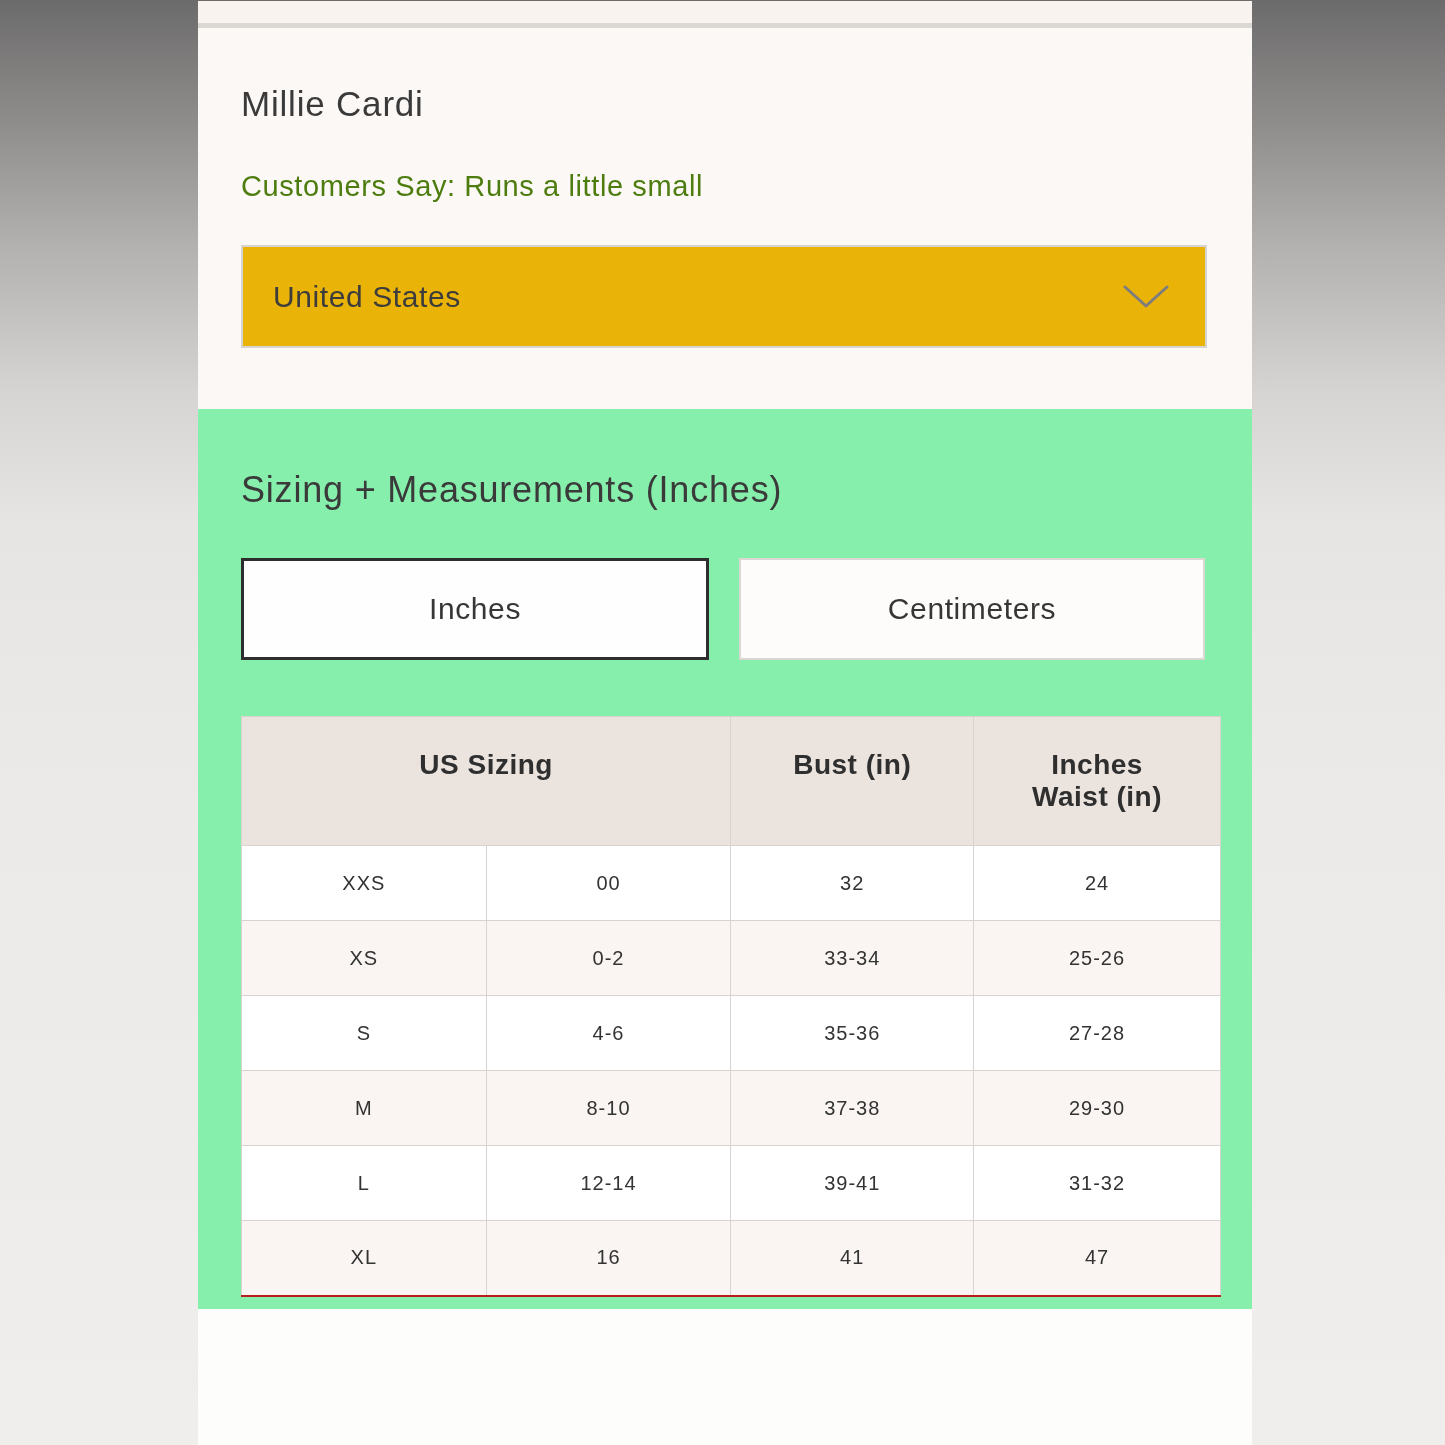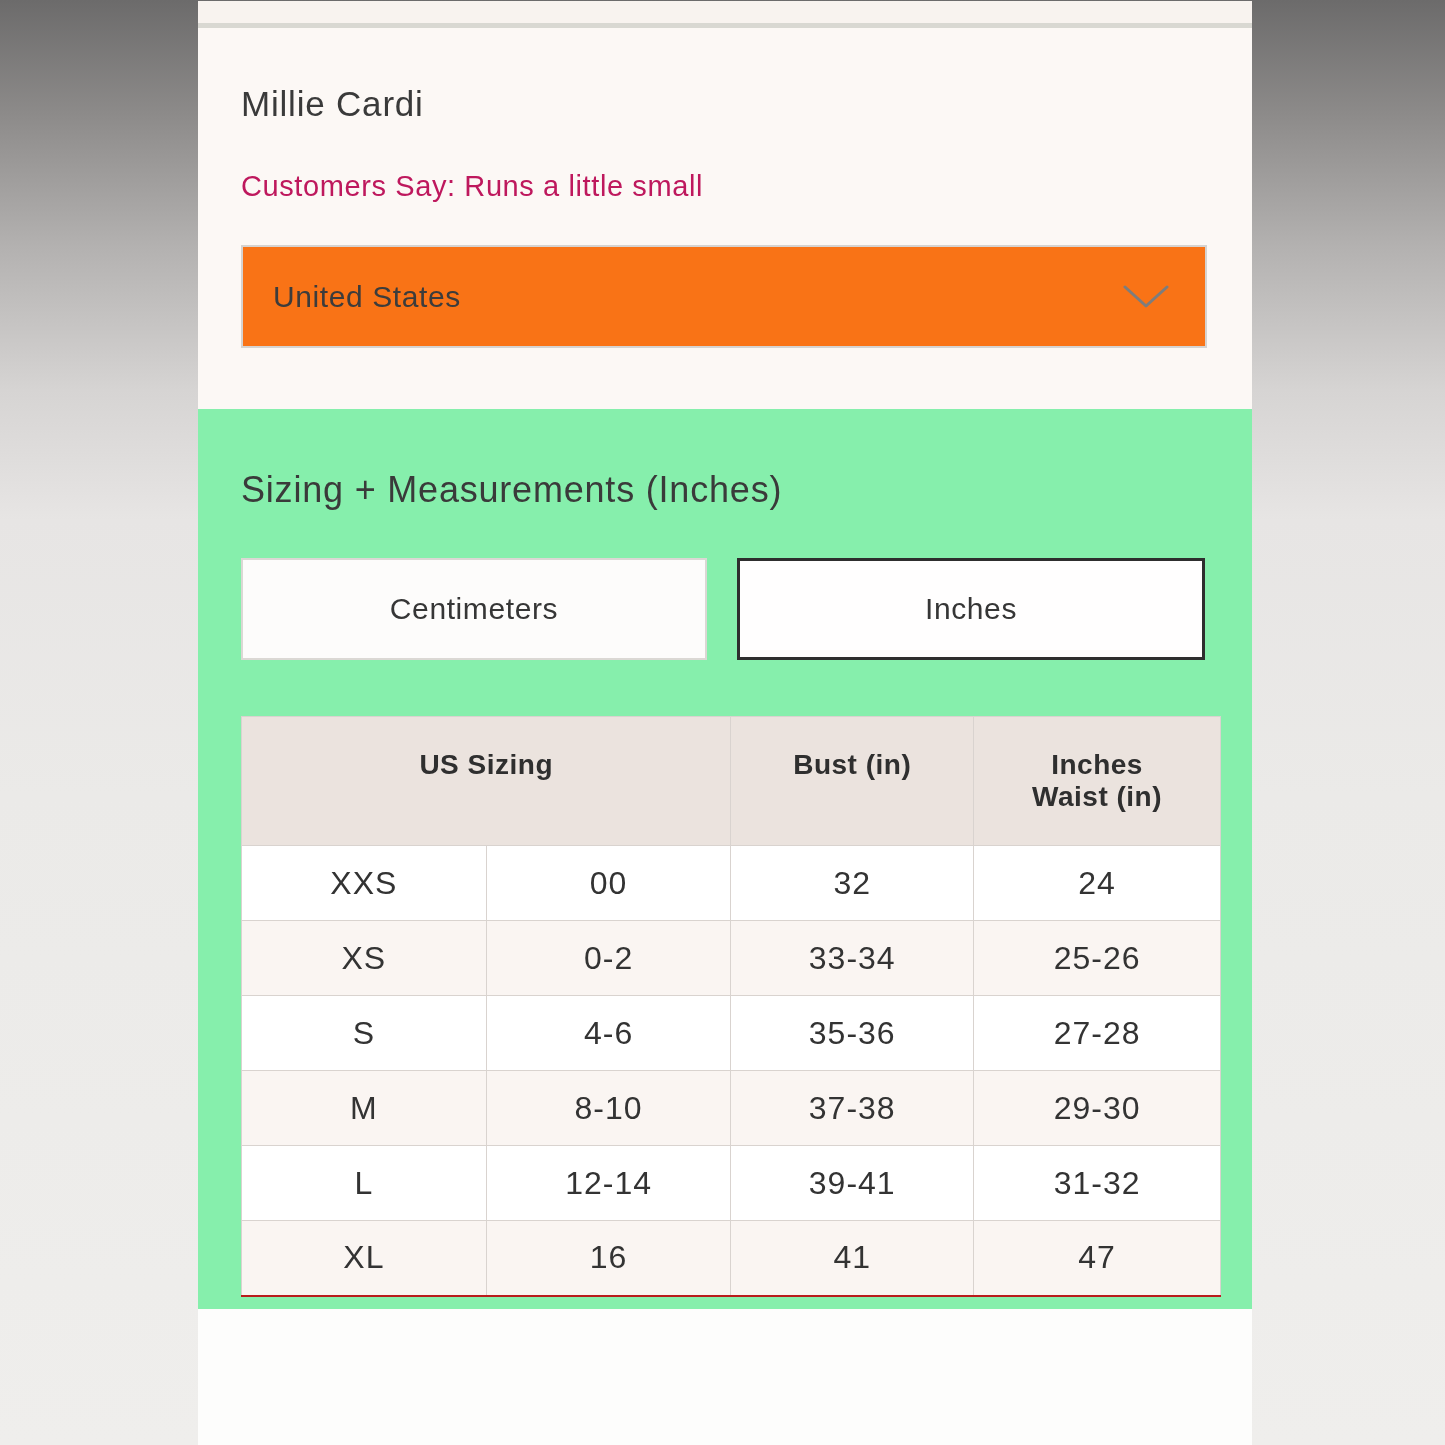--- a/index.html
+++ b/index.html
@@ -27,25 +27,25 @@
     height: 381px; background: #fcf8f5;
     padding: 0 45px 0 43px;
   }
   .product-title {
     margin: 0; padding-top: 56px;
     font-size: 35px; font-weight: 400; line-height: 40px;
     letter-spacing: 0.8px; color: #3a3a3a;
   }
   .customers-say {
     margin: 45px 0 0; font-size: 29px; line-height: 34px;
-    letter-spacing: 0.6px; color: #be185d;
+    letter-spacing: 0.6px; color: #4d7c0f;
   }
   .dropdown {
     margin-top: 42px; height: 103px; width: 966px;
-    border: 2px solid #d6d3d0; background: #f97316;
+    border: 2px solid #d6d3d0; background: #eab308;
     display: flex; align-items: center; justify-content: space-between;
     padding: 0 36px 0 30px; cursor: pointer;
   }
   .dropdown-value { font-size: 30px; letter-spacing: 0.6px; color: #3c3c3c; }
   .chevron { width: 46px; height: 26px; flex: 0 0 auto; }
   .sizing {
     background: #86efac; padding: 0 45px 12px 43px;
   }
   .sizing-heading {
     margin: 0; padding-top: 60px;
@@ -69,21 +69,21 @@
   .size-table th, .size-table td {
     border: 1px solid #d9d3cf; text-align: center; color: #333333;
   }
   .size-table thead th {
     background: #ebe3de; height: 129px; vertical-align: top;
     padding-top: 32px; font-size: 28px; font-weight: 700;
     letter-spacing: 0.5px; color: #2f2f2f; margin-top: 48px;
   }
   .size-table thead th.wrap { padding-left: 38px; padding-right: 38px; }
   .size-table tbody td {
-    height: 75px; font-size: 32px; font-weight: 400; letter-spacing: 1px;
+    height: 75px; font-size: 20px; font-weight: 400; letter-spacing: 1px;
   }
   .size-table tbody tr.row-alt { background: #faf5f2; }
   .size-table tbody tr.row-plain { background: #ffffff; }
   .size-table tbody tr:last-child td { border-bottom: 2px solid #b91c1c; }
 </style>
 </head>
 <body>
 
 <div class="stage">
   <div class="panel">
@@ -98,22 +98,22 @@
         <svg class="chevron" viewBox="0 0 46 26">
           <polyline points="2,3 23,22 44,3" fill="none" stroke="#7d7d7d" stroke-width="3" stroke-linecap="round" stroke-linejoin="round"></polyline>
         </svg>
       </div>
     </section>
 
     <section class="sizing">
       <h2 class="sizing-heading">Sizing + Measurements (Inches)</h2>
 
       <div class="toggle-row">
+        <button class="unit-btn inches selected">Inches</button>
         <button class="unit-btn centimeters">Centimeters</button>
-        <button class="unit-btn inches selected">Inches</button>
       </div>
 
       <table class="size-table">
         <colgroup>
           <col style="width:245px">
             <col style="width:245px">
             <col style="width:243px">
             <col style="width:247px">
         </colgroup>
         <thead>

